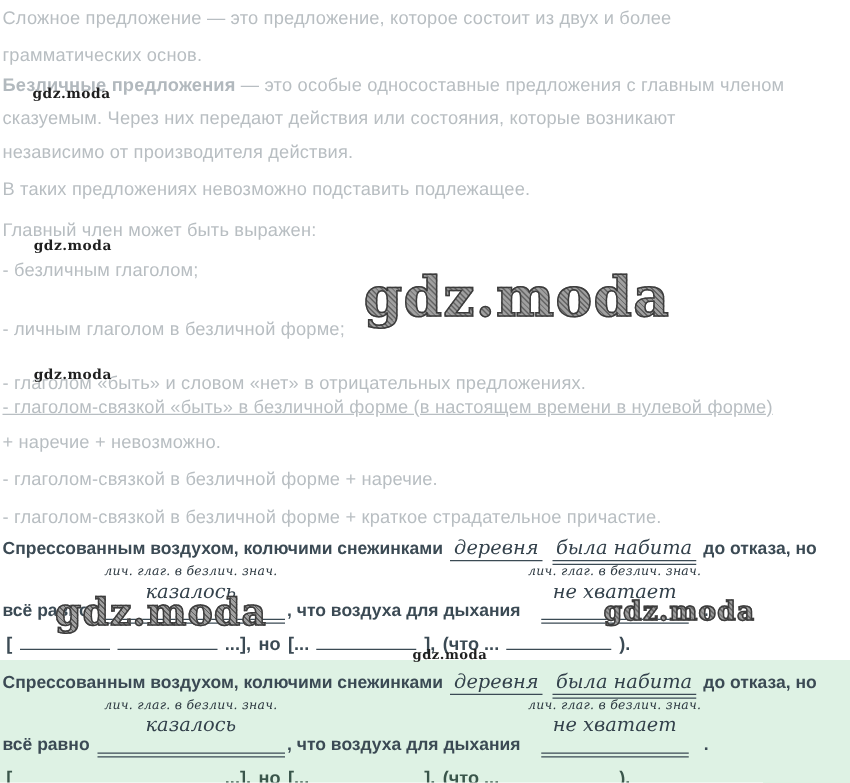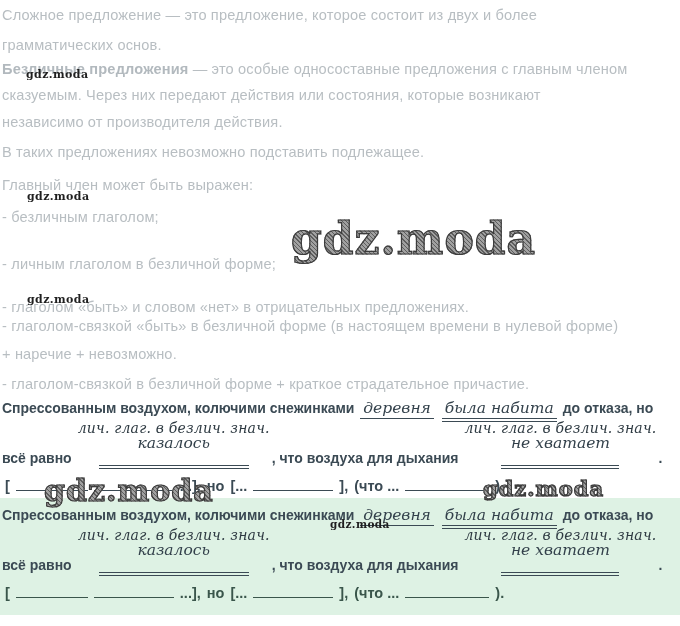--- a/index.html
+++ b/index.html
@@ -20,21 +20,21 @@
     font-size:14.6px;
     line-height:18px;
     letter-spacing:.15px;
     color:#b8bec2;
     white-space:nowrap;
   }
   .theory p strong { font-weight:bold; color:#b2b9be; }
   .theory p.mb6  { margin-bottom:6px; }
   .theory p.mb8  { margin-bottom:8px; }
   .theory p.mb9  { margin-bottom:9px; }
-  .theory p.mb10 { margin-bottom:10px; }
+  .theory p.mb10 { margin-bottom:10px;text-decoration:underline; }
   .theory p.mb11 { margin-bottom:1px; }
   .theory p.mb14 { margin-bottom:14px; }
   .theory p.mb15 { margin-bottom:15px; }
   .theory p.mb25 { margin-bottom:25px;margin-top:29px; }
   .theory p.mb2  { margin-bottom:2px; }
 
   
   .exercise { padding:2px 2px 0 2px; }
   .exercise.highlight {
     margin-top:2px;
@@ -84,21 +84,21 @@
   }
   .ans-blank {
     display:inline-flex;
     flex-direction:column;
     align-items:center;
     margin:0 2px 0 6px;
   }
   .ans-label {
     font-family:"DejaVu Serif", serif;
     font-style:italic;
-    font-size:14px;
+    font-size:10px;
     font-weight:normal;
     line-height:12px;
     color:#2e3a42;
     letter-spacing:.2px;
   }
   .ans-line {
     display:block;
     text-align:center;
     border-bottom:1.5px solid #3b4a54;
     position:relative;
@@ -171,20 +171,21 @@
   <p class="mb8"><strong>Безличные предложения</strong><span> — это особые односоставные предложения с главным членом</span></p>
   <p class="mb9">сказуемым. Через них передают действия или состояния, которые возникают</p>
   <p class="mb12">независимо от производителя действия.</p>
   <p class="mb15">В таких предложениях невозможно подставить подлежащее.</p>
   <p class="mb14">Главный член может быть выражен:</p>
   <p class="mb12">- безличным глаголом;</p>
   <p class="mb25">- личным глаголом в безличной форме;</p>
   <p class="mb11">- глаголом «быть» и словом «нет» в отрицательных предложениях.</p>
   <p class="mb10">- глаголом-связкой «быть» в безличной форме (в настоящем времени в нулевой форме)</p>
   <p class="mb12">+ наречие + невозможно.</p>
+  <p class="mb12">- глаголом-связкой в безличной форме + наречие.</p>
   <p class="mb2">- глаголом-связкой в безличной форме + краткое страдательное причастие.</p>
 </div>
 
 <div class="exercise">
   <div class="ex-line">
     <span>Спрессованным воздухом, колючими снежинками</span>
     <span class="hand subj">деревня</span>
     <span class="hand pred">была набита</span>
     <span>до отказа, но</span>
   </div>

